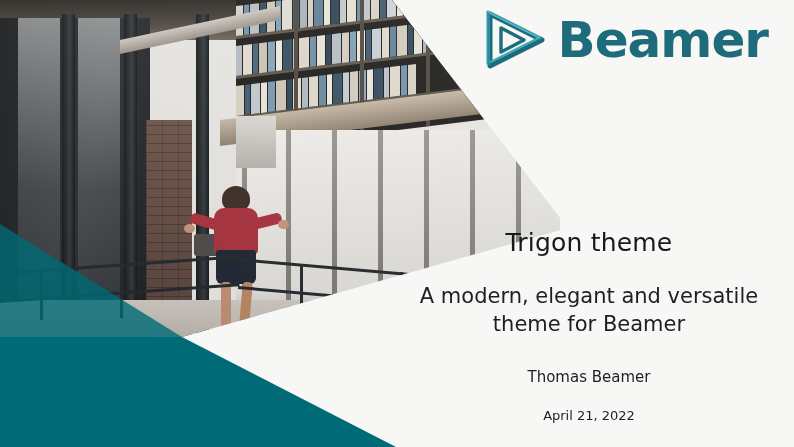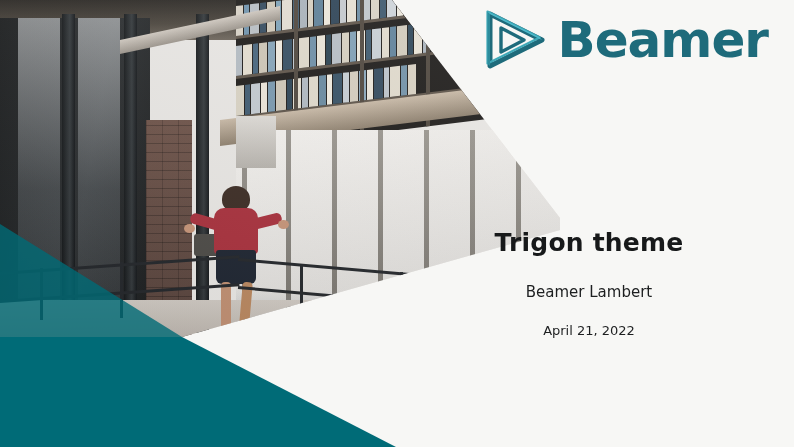--- a/index.html
+++ b/index.html
@@ -190,21 +190,21 @@
   
   .titleblock {
     position: absolute;
     left: 392px; top: 228px;
     width: 394px;
     text-align: center;
     color: #17191a;
   }
   .t-title {
     font-size: 25px;
-    font-weight: 700;
+    font-weight: 400;
     letter-spacing: 0.2px;
     margin: 0 0 26px 0;
     font-family: "DejaVu Sans", sans-serif;
   }
   .t-subtitle {
     font-size: 21px;
     font-weight: 400;
     line-height: 1.32;
     margin: 0 0 30px 0;
     color: #1d1f20;
@@ -394,17 +394,18 @@
       <polygon points="6,6 58,32 6,58" fill="none" stroke="#3FA9B8" stroke-width="2.2" stroke-linejoin="round" transform="translate(-2.5,-2.5)"></polygon>
       <polygon points="6,6 6,58 3.5,55.5 3.5,3.5" fill="#2E8C9C"></polygon>
       <polygon points="6,6 58,32 55.5,29.5 3.5,3.5" fill="#4FBACB"></polygon>
       <polygon points="17,20 40,32 17,44" fill="none" stroke="#1E6B7B" stroke-width="3.4" stroke-linejoin="round"></polygon>
     </svg>
     <div class="logo-word">Beamer</div>
   </div>
 
   <div class="titleblock">
     <h1 class="t-title">Trigon theme</h1>
-    <p class="t-author">Beamer Lambert</p>
+    <p class="t-subtitle">A modern, elegant and versatile theme for Beamer</p>
+    <p class="t-author">Thomas Beamer</p>
     <p class="t-date">April 21, 2022</p>
   </div>
 
 </div>
 
 </body></html>

